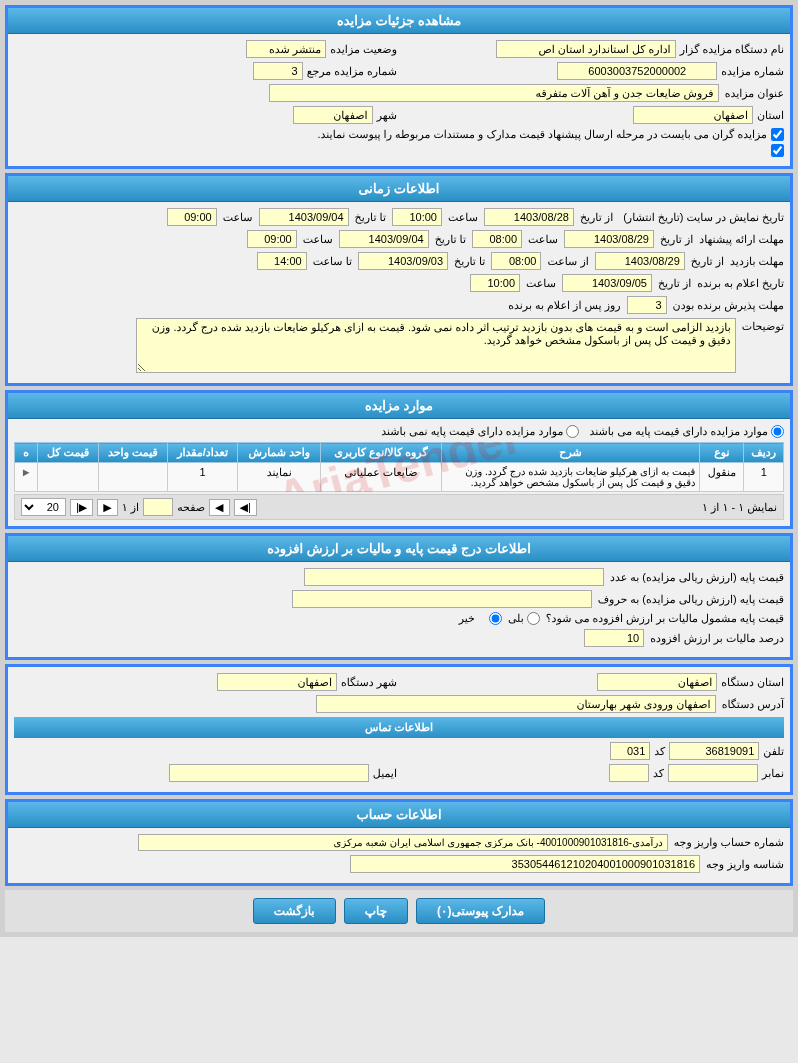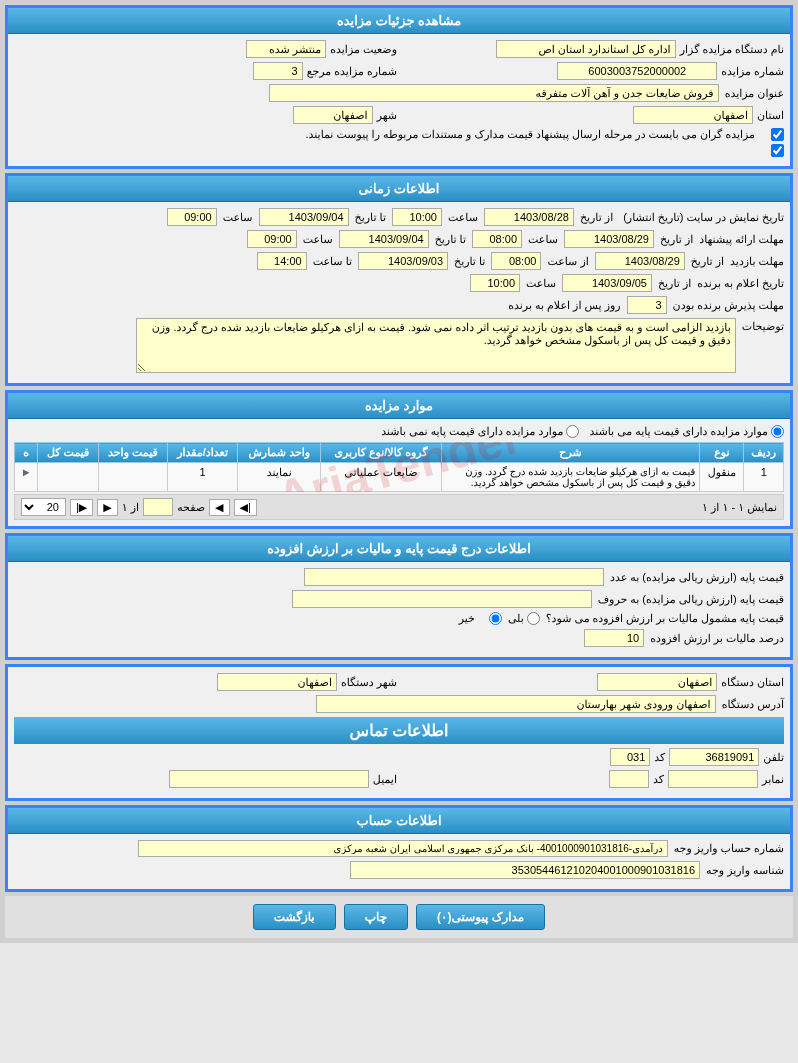--- a/index.html
+++ b/index.html
@@ -58,28 +58,28 @@
       gap: 4px;
     }
     .col-pair {
       display: flex;
       align-items: center;
       gap: 4px;
     }
     .checkbox-row {
       display: flex;
       align-items: flex-start;
-      gap: 16px;
+      gap: 4px;
       margin-bottom: 3px;
       font-size: 11px;
     }
     .blue-subheader {
       background: linear-gradient(to bottom, #5bb8e8, #2a8fc4);
       color: #fff;
-      font-size: 16px;
+      font-size: 11px;
       font-weight: bold;
       text-align: center;
       padding: 4px 8px;
       margin-bottom: 4px;
     }
     .radio-row {
       display: flex;
       align-items: center;
       gap: 10px;
       margin-bottom: 4px;

